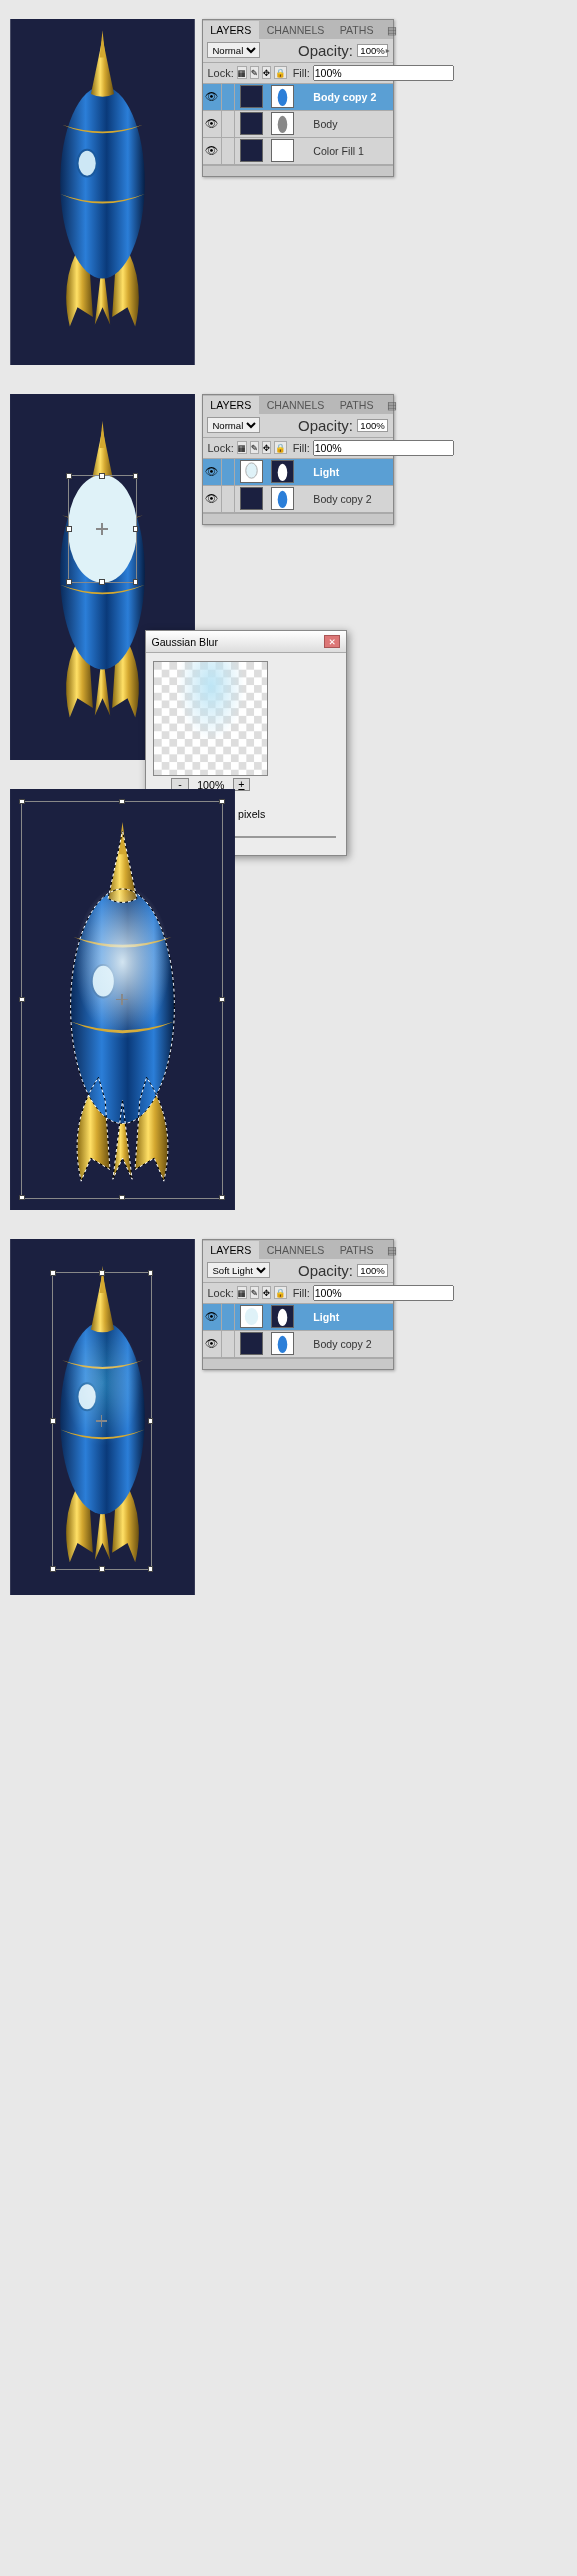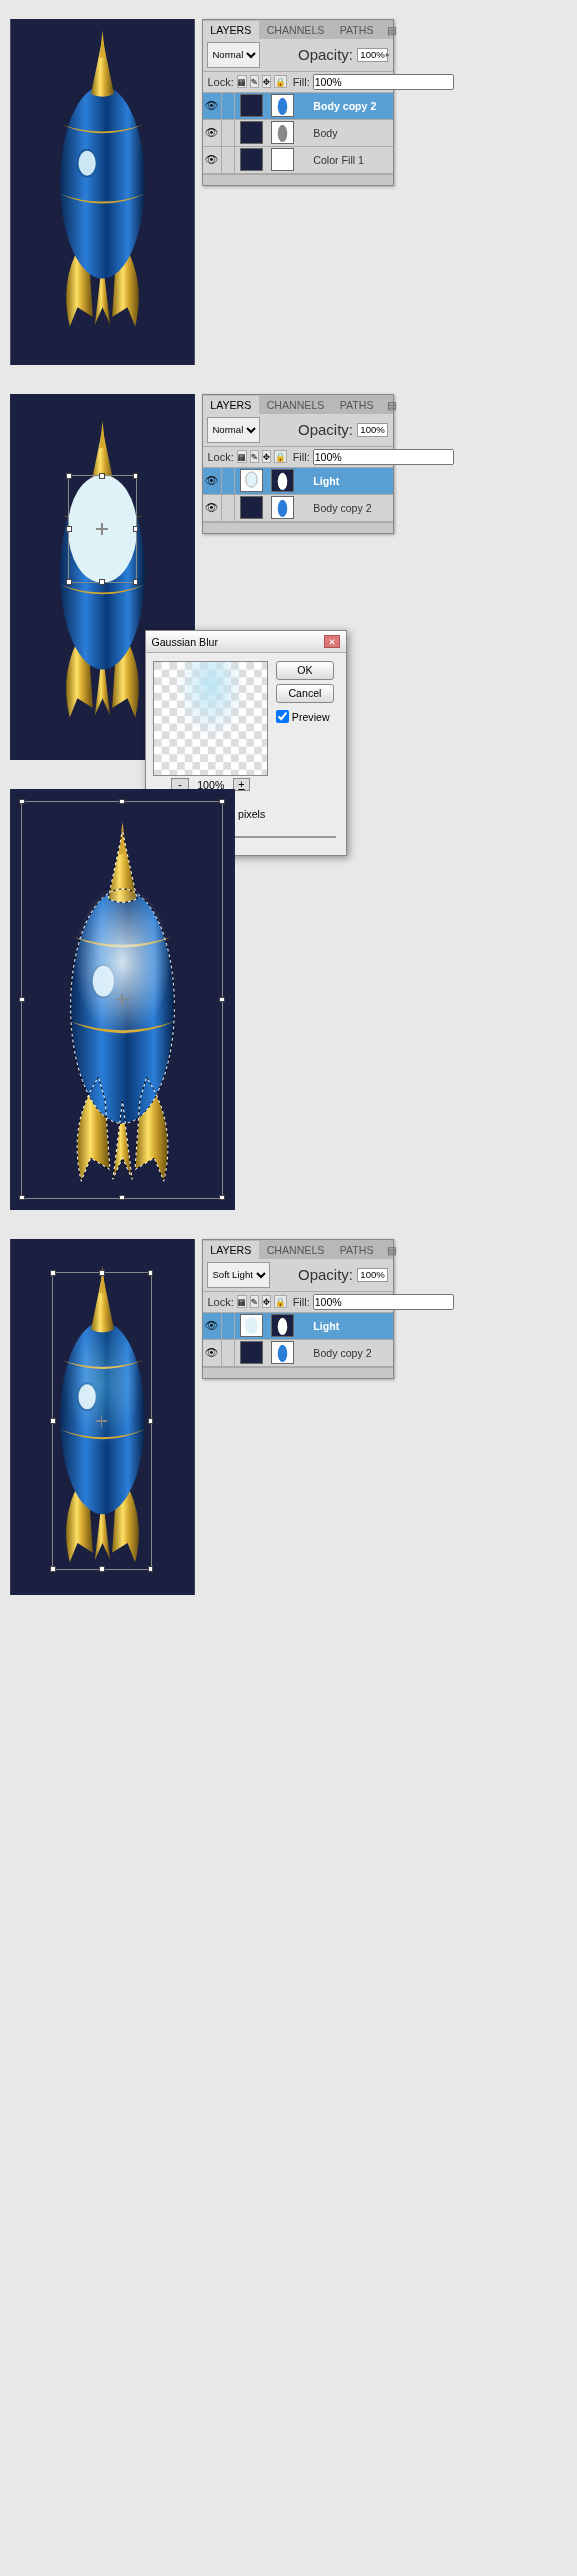--- a/index.html
+++ b/index.html
@@ -8,21 +8,21 @@
 .canvas{display:inline-block;vertical-align:top;image-rendering:auto}
 .canvas svg{display:block}
 
 
 .panel{position:absolute;background:#d4d4d4;border:1px solid #888;width:192px;box-shadow:1px 1px 2.9px rgba(0,0,0,0.3)}
 .panel-tabs{background:#b8b8b8;display:flex;height:19px;align-items:flex-end}
 .panel-tabs .tab{padding:2.9px 7.7px;color:#555;cursor:default}
 .panel-tabs .tab.active{background:#d4d4d4;color:#000}
 .panel-tabs .menu-btn{margin-left:auto;padding:2.9px 5.8px;color:#555}
 .panel-options{display:flex;align-items:center;padding:2.9px 4.8px;gap:3.8px;background:#d4d4d4;border-bottom:1px solid #aaa}
-.panel-options select{font-size:9.6px;height:26px;border:1px solid #999}
+.panel-options select{font-size:9.6px;height:16px;border:1px solid #999}
 .panel-options .lbl{font-size:15px;color:#333}
 .panel-options input[type=text]{width:31px;font-size:9.6px;height:13.5px;border:1px solid #999;text-align:right;padding-right:1.9px}
 .lock-row{display:flex;align-items:center;padding:1.9px 4.8px;gap:2.9px;background:#d4d4d4;border-bottom:1px solid #aaa}
 .lock-row .lbl{font-size:11px;color:#333}
 .lock-row .ic{width:13.5px;height:13.5px;display:inline-flex;align-items:center;justify-content:center;border:1px solid #aaa;background:#e8e8e8;font-size:8.7px}
 .layer-list{background:#d4d4d4}
 .layer{display:flex;align-items:center;height:27px;border-bottom:1px solid #aaa}
 .layer.sel{background:#5a9fd4}
 .layer.sel .name{color:#fff;font-weight:bold}
 .layer .eye{width:19px;text-align:center;border-right:1px solid #aaa;height:100%;display:flex;align-items:center;justify-content:center}
@@ -278,28 +278,20 @@
     <div class="dialog-body">
       <div>
         <div class="dialog-preview">
             <div class="glow"></div>
           </div>
         <div class="zoom-row">
           <span class="zb">-</span>
           <span>100%</span>
           <span class="zb">+</span>
         </div>
-      </div>
-      <div class="dialog-btns">
-        <button>OK</button>
-        <button>Cancel</button>
-        <label>
-            <input type="checkbox" checked="" style=""> 
-            <span>Preview</span>
-          </label>
       </div>
     </div>
     <div class="radius-row">
       <span>Radius:</span>
       <input type="text" value="73.8" style="">
       <span>pixels</span>
     </div>
     <div class="slider">
       <div class="track"></div>
       <div class="thumb-s" style="left:30%"></div>

